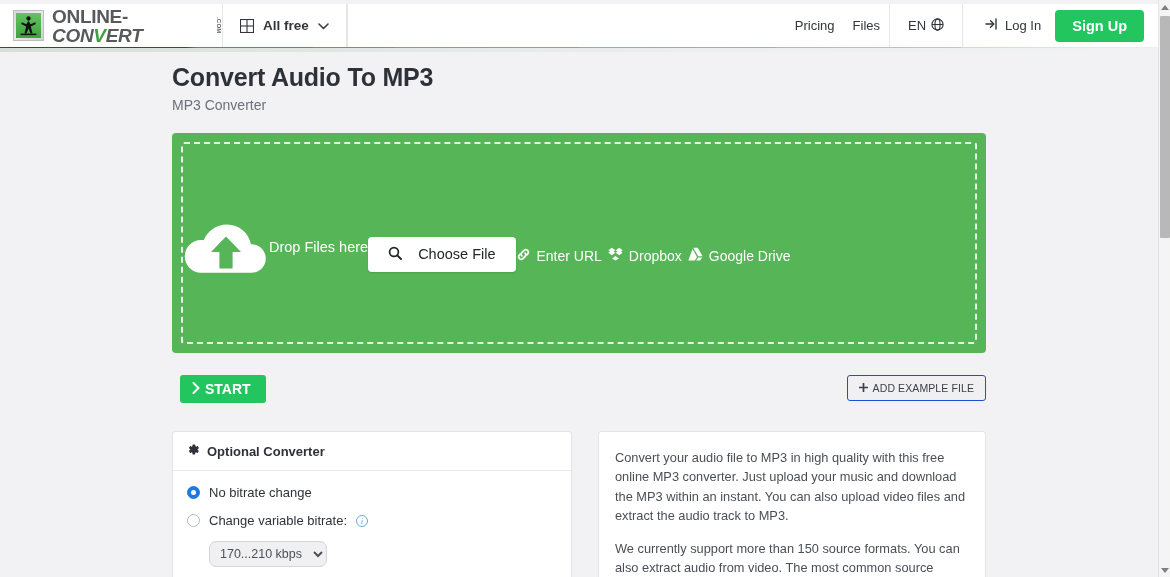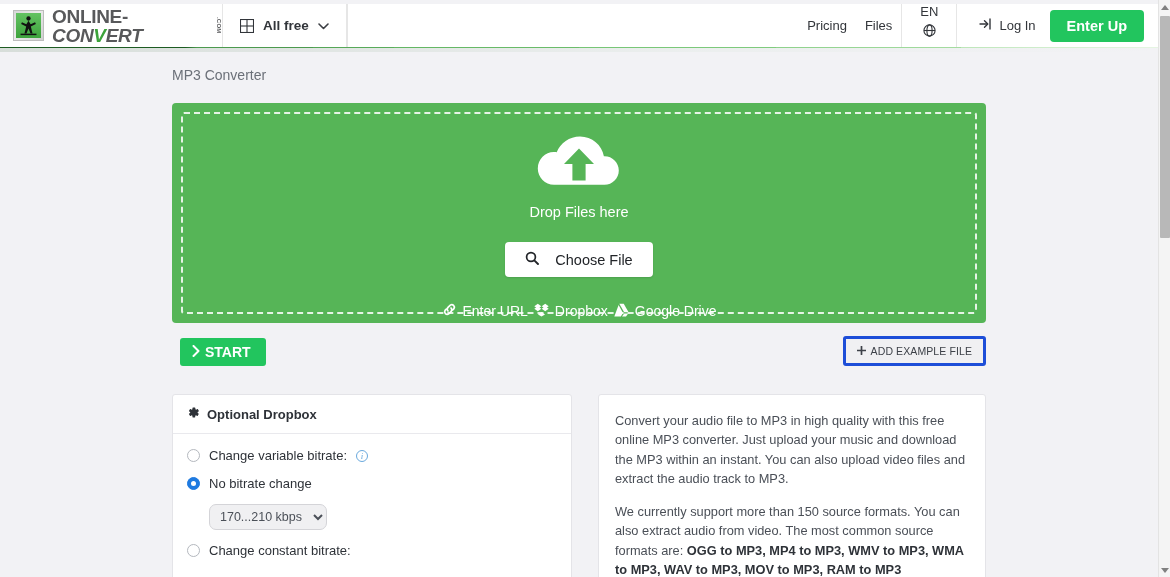--- a/index.html
+++ b/index.html
@@ -91,21 +91,20 @@
   .grid-icon svg { display: block; }
   .hdr-spacer { flex: 1 1 auto; height: 43px; }
   .hdr-link {
     font-size: 13px; color: #32353a; padding: 0 9px;
     height: 43px; display: flex; align-items: center; cursor: pointer;
   }
   .hdr-lang {
     display: flex; align-items: center; gap: 5px;
     font-size: 13px; color: #32353a; padding: 0 18px; height: 43px;
     cursor: pointer;
-    flex-direction: column;
   }
   .hdr-login {
     display: flex; align-items: center; gap: 6px;
     font-size: 13px; color: #32353a; padding: 0 14px 0 22px;
     height: 43px; cursor: pointer;
   }
   .signup-btn {
     background: #22c55e;
     color: #fff;
     font-size: 14.5px;
@@ -208,21 +207,21 @@
     border-radius: 4px;
     position: relative;
     padding: 9px;
   }
   .dz-inner {
     position: absolute;
     top: 9px; left: 9px; right: 9px; bottom: 9px;
     border: 2px dashed rgba(255,255,255,0.85);
     border-radius: 3px;
     display: flex;
-    flex-direction: column;
+    flex-direction: row;
     align-items: center;
   }
   .cloud-icon { margin-top: 17px; }
   .dz-label {
     margin-top: 7px;
     color: #ffffff;
     font-size: 14.5px;
   }
   .choose-file {
     margin-top: 22px;
@@ -241,40 +240,40 @@
     margin-top: 25px;
     display: flex; align-items: center; gap: 6px;
   }
   .dz-src {
     display: flex; align-items: center; gap: 6px;
     color: #ffffff; font-size: 14px; cursor: pointer;
   }
 
   
   .action-row {
-    margin-top: 15px;
-    display: flex; align-items: flex-end; justify-content: space-between;
+    margin-top: 22px;
+    display: flex; align-items: flex-start; justify-content: space-between;
     height: 28px;
     padding-left: 8px;
   }
   .start-btn {
     background: #22c55e;
     color: #ffffff;
     border: none;
     border-radius: 3px;
     font-size: 14px;
     font-weight: bold;
     padding: 6px 15px 6px 12px;
     display: flex; align-items: center; gap: 5px;
     cursor: pointer;
     font-family: "Liberation Sans", sans-serif;
   }
   .example-btn {
     background: #f0f0f2;
-    border: 3px solid #1d4ed8;
+    border: 1px solid #1d4ed8;
     border-radius: 3px;
     color: #3d4148;
     font-size: 10.5px;
     padding: 6px 11px;
     display: flex; align-items: center; gap: 5px;
     cursor: pointer;
     font-family: "Liberation Sans", sans-serif;
     letter-spacing: 0.1px;
   }
 
@@ -440,29 +439,30 @@
       <span class="ic">
         <svg width="14" height="12" viewBox="0 0 14 12">
           <path d="M1 6 H8" stroke="#32353a" stroke-width="1.4" fill="none" stroke-linecap="round"></path>
           <polyline points="5.5,2.8 8.8,6 5.5,9.2" fill="none" stroke="#32353a" stroke-width="1.4" stroke-linecap="round" stroke-linejoin="round"></polyline>
           <path d="M11 1 V11" stroke="#32353a" stroke-width="1.4" stroke-linecap="round"></path>
         </svg>
       </span>
       <span>Log In</span>
     </div>
 
-    <button class="signup-btn">Enter Up</button>
+    <button class="signup-btn">Sign Up</button>
   </div>
 
   <div class="accent-bar"></div>
   <div class="accent-bar-shadow"></div>
 
   <div class="main">
     <div class="container">
 
+      <h1 class="page-title">Convert Audio To MP3</h1>
       <div class="page-subtitle">MP3 Converter</div>
 
       <div class="dropzone">
         <div class="dz-inner">
           <span class="cloud-icon">
             <svg width="86" height="62" viewBox="0 0 86 62">
               <path fill="#ffffff" d="M68.5 25.2c-0.2 0 -0.4 0 -0.6 0.01C66.0 13.9 56.0 5.4 44.0 5.4c-10.6 0 -19.7 6.6 -23.3 15.9c-0.9 -0.15 -1.8 -0.22 -2.8 -0.22C9.1 21.1 1.8 28.4 1.8 37.4C1.8 46.4 9.1 53.7 18.0 53.7h50.5c7.9 0 14.3 -6.4 14.3 -14.3C82.8 31.6 76.4 25.2 68.5 25.2z"></path>
               <path fill="#56b557" d="M43.0 17.5 L58.0 33.0 H49.6 V49.5 H36.4 V33.0 H28.0 Z"></path>
             </svg>
           </span>
@@ -543,33 +543,33 @@
       <div class="panels">
 
         <div class="panel-left">
           <div class="panel-left-head">
             <span class="ic">
               <svg width="13" height="13" viewBox="0 0 16 16">
                 <path fill="#2e3238" d="M8 5.2a2.8 2.8 0 1 0 0 5.6a2.8 2.8 0 0 0 0-5.6zm0 4.2a1.4 1.4 0 1 1 0-2.8a1.4 1.4 0 0 1 0 2.8z"></path>
                 <path fill="#2e3238" d="M14.3 9.3l-1.2-.7c.1-.4.1-.8 0-1.2l1.2-.7a.6.6 0 0 0 .2-.8l-1.1-1.9a.6.6 0 0 0-.8-.2l-1.2.7c-.3-.3-.7-.5-1.1-.6V2.5a.6.6 0 0 0-.6-.6H7.3a.6.6 0 0 0-.6.6v1.4c-.4.1-.8.3-1.1.6l-1.2-.7a.6.6 0 0 0-.8.2L2.5 5.9a.6.6 0 0 0 .2.8l1.2.7c-.1.4-.1.8 0 1.2l-1.2.7a.6.6 0 0 0-.2.8l1.1 1.9a.6.6 0 0 0 .8.2l1.2-.7c.3.3.7.5 1.1.6v1.4a.6.6 0 0 0 .6.6h2.2a.6.6 0 0 0 .6-.6v-1.4c.4-.1.8-.3 1.1-.6l1.2.7a.6.6 0 0 0 .8-.2l1.1-1.9a.6.6 0 0 0-.2-.8z"></path>
               </svg>
             </span>
-            <span>Optional Dropbox</span>
+            <span>Optional Converter</span>
           </div>
           <div class="panel-left-body">
+
+            <div class="radio-row">
+              <span class="radio checked"></span>
+              <span>No bitrate change</span>
+            </div>
 
             <div class="radio-row">
               <span class="radio"></span>
               <span>Change variable bitrate:</span>
               <span class="info-i">i</span>
-            </div>
-
-            <div class="radio-row">
-              <span class="radio checked"></span>
-              <span>No bitrate change</span>
             </div>
 
             <select class="bitrate w1">
               <option>170...210 kbps</option>
             </select>
 
             <div class="radio-row">
               <span class="radio"></span>
               <span>Change constant bitrate:</span>
             </div>

